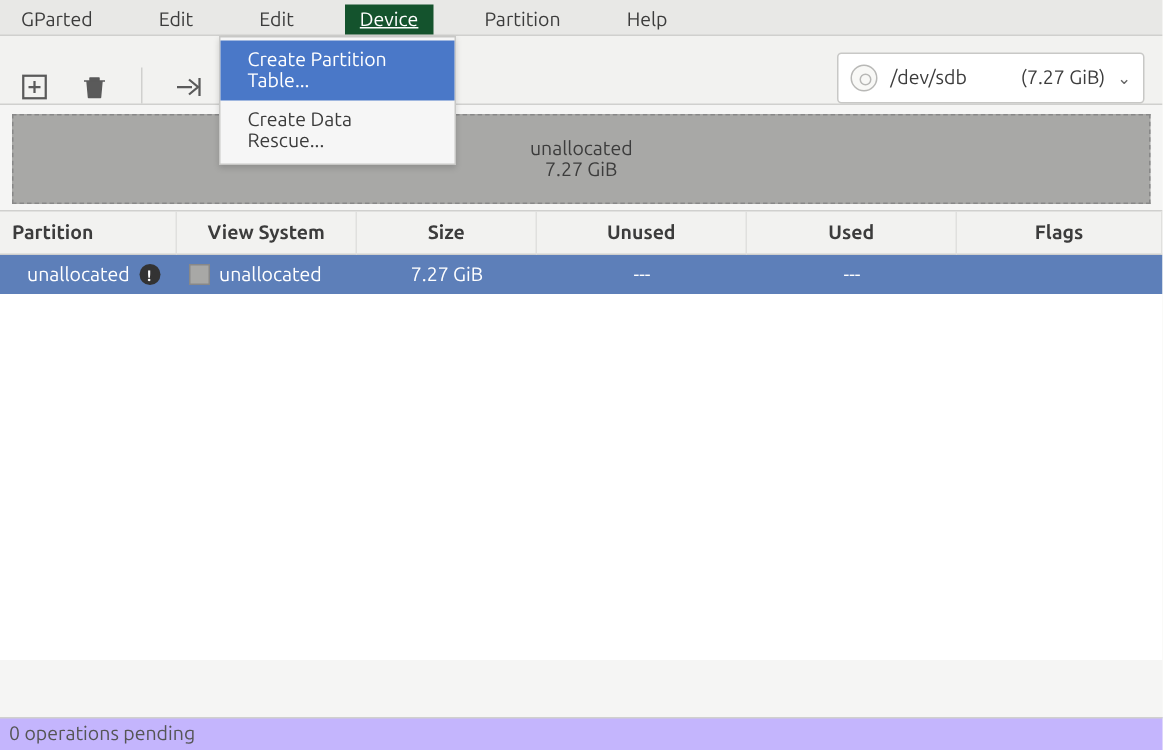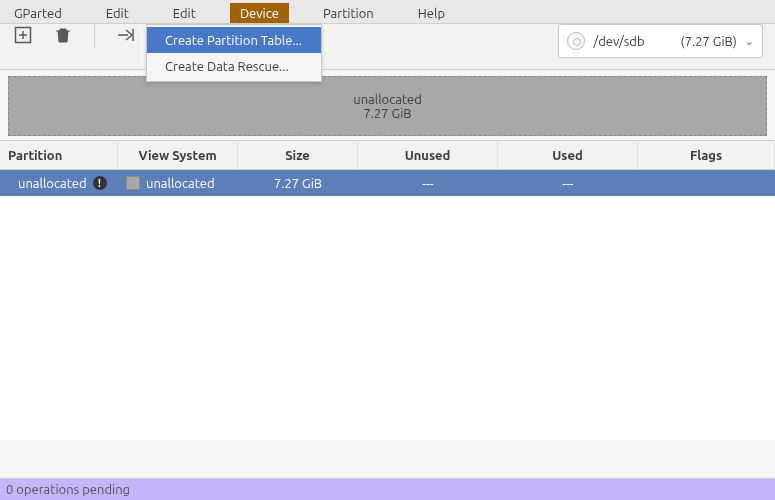--- a/index.html
+++ b/index.html
@@ -1,23 +1,23 @@
 <!DOCTYPE html>
 <html><head>
 <meta charset="utf-8">
 <style>
   * { box-sizing: border-box; margin: 0; padding: 0; font-family: "Ubuntu", "Segoe UI", sans-serif; font-size: 13px; }
   html, body { width: 775px; height: 500px; background: #f5f5f4; overflow: hidden; color: #3c3c3c; }
   .menubar { display: flex; align-items: flex-end; height: 24px; background: #e8e8e6; border-bottom: 1px solid #d0d0ce; padding: 0 4px; position: relative; gap: 24px; }
   .menu-item { padding: 3px 10px; cursor: default; }
-  .menu-item.open { background: #a16207; color: #fff; }
-  .dropdown { position: absolute; top: 24px; left: 146px; width: 176px; background: #f6f6f6; border: 1px solid #c8c8c6; box-shadow: 0 2px 4px rgba(0,0,0,0.15); z-index: 10; padding: 2px 0; }
+  .menu-item.open { background: #14532d; color: #fff; text-decoration: underline; }
+  .dropdown { position: absolute; top: 24px; left: 146px; width: 158px; background: #f6f6f6; border: 1px solid #c8c8c6; box-shadow: 0 2px 4px rgba(0,0,0,0.15); z-index: 10; padding: 2px 0; }
   .dropdown-item { padding: 6px 18px; cursor: default; }
   .dropdown-item.selected { background: #4a78c8; color: #fff; }
-  .toolbar { display: flex; align-items: flex-start; height: 46px; background: #f2f2f0; border-bottom: 1px solid #d0d0ce; padding: 0 12px; gap: 18px; }
+  .toolbar { display: flex; align-items: flex-end; height: 46px; background: #f2f2f0; border-bottom: 1px solid #d0d0ce; padding: 0 12px; gap: 18px; }
   .tb-btn { width: 22px; height: 22px; display: flex; align-items: center; justify-content: center; color: #5a5a5a; }
   .tb-sep { width: 1px; height: 24px; background: #d0d0ce; margin: 0 2px; }
   .tb-spacer { flex: 1; }
   .device-selector { display: flex; align-items: center; height: 34px; border: 1px solid #c8c8c6; border-radius: 3px; background: #fff; padding: 0 8px; gap: 8px; }
   .disk-icon { width: 18px; height: 18px; border: 1px solid #b8b8b6; border-radius: 50%; position: relative; background: #f8f8f6; }
   .disk-icon::after { content: ""; position: absolute; width: 6px; height: 6px; border: 1px solid #b8b8b6; border-radius: 50%; top: 5px; left: 5px; }
   .chevron { font-size: 11px; color: #666; }
   .diskmap-wrap { padding: 6px 8px 4px 8px; }
   .diskmap { height: 60px; background: #a8a8a6; border: 1px dashed #888; display: flex; flex-direction: column; align-items: center; justify-content: center; color: #3c3c3c; }
   .table-head { display: flex; background: #f2f2f0; border-top: 1px solid #d0d0ce; }

